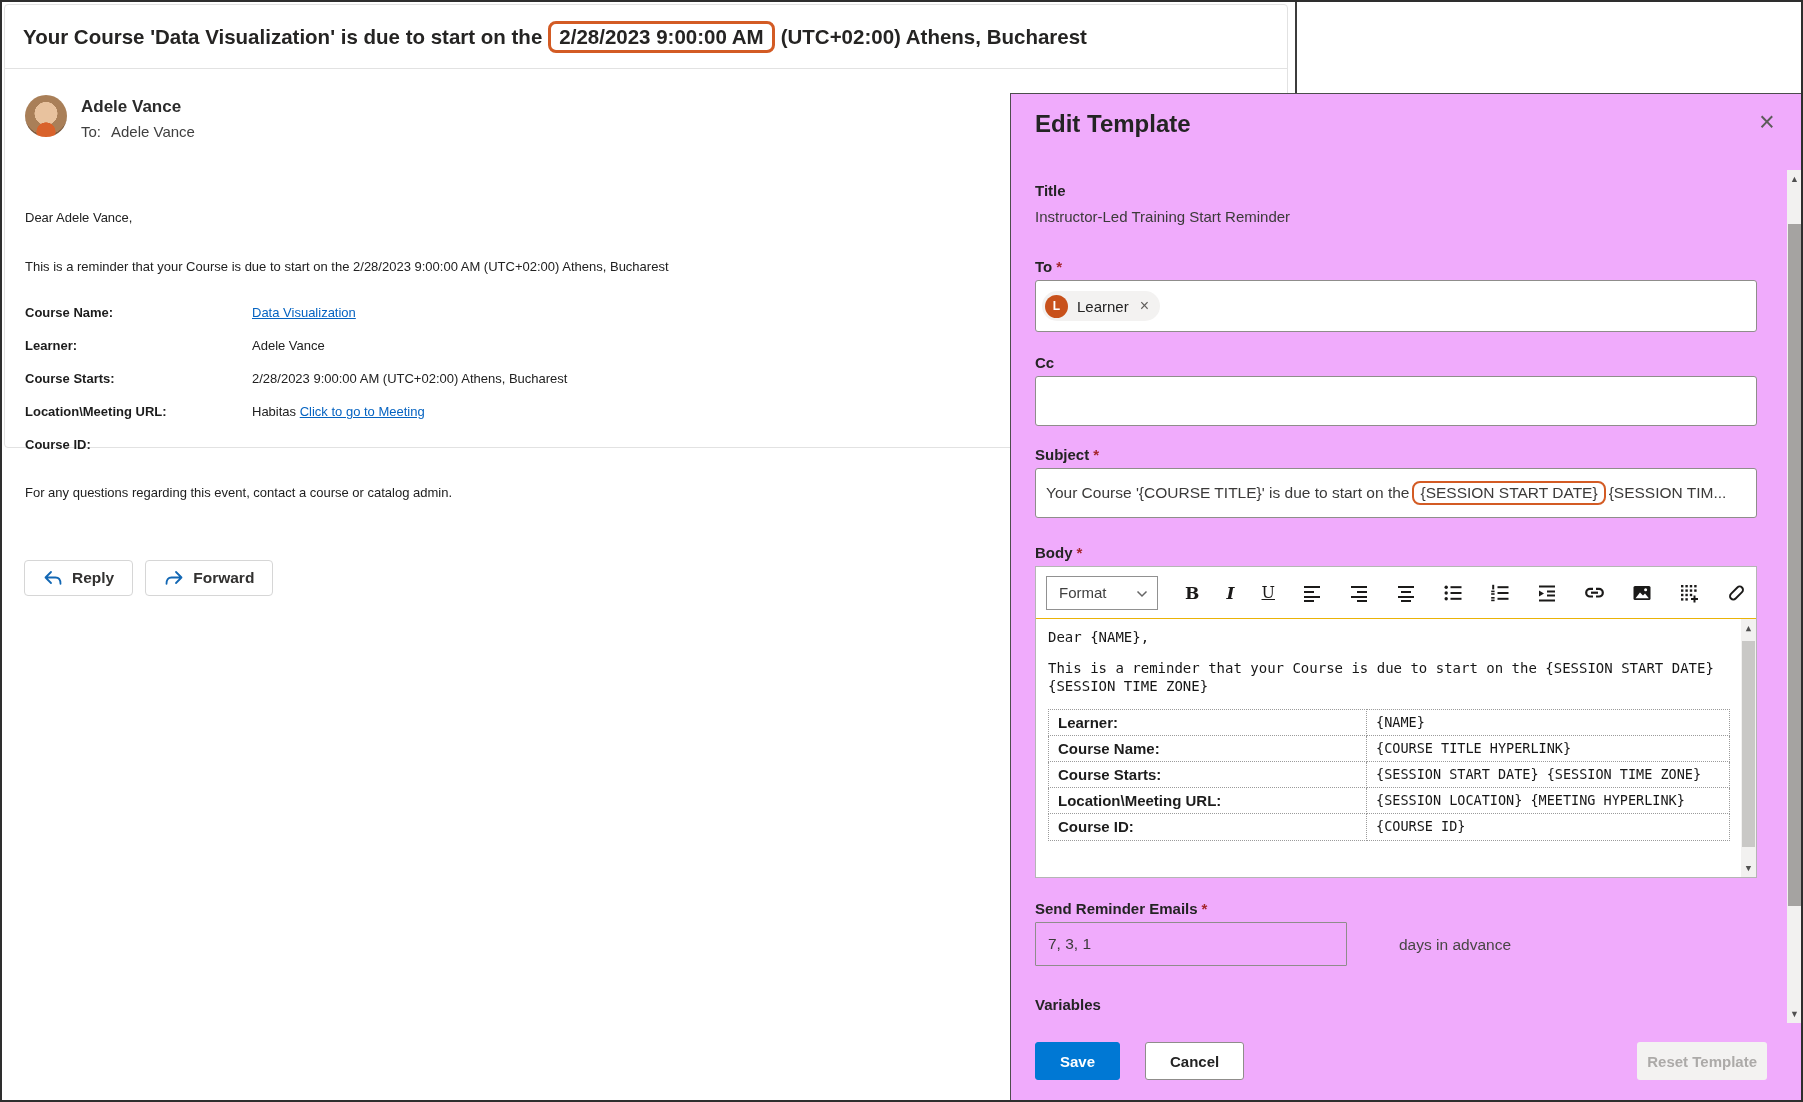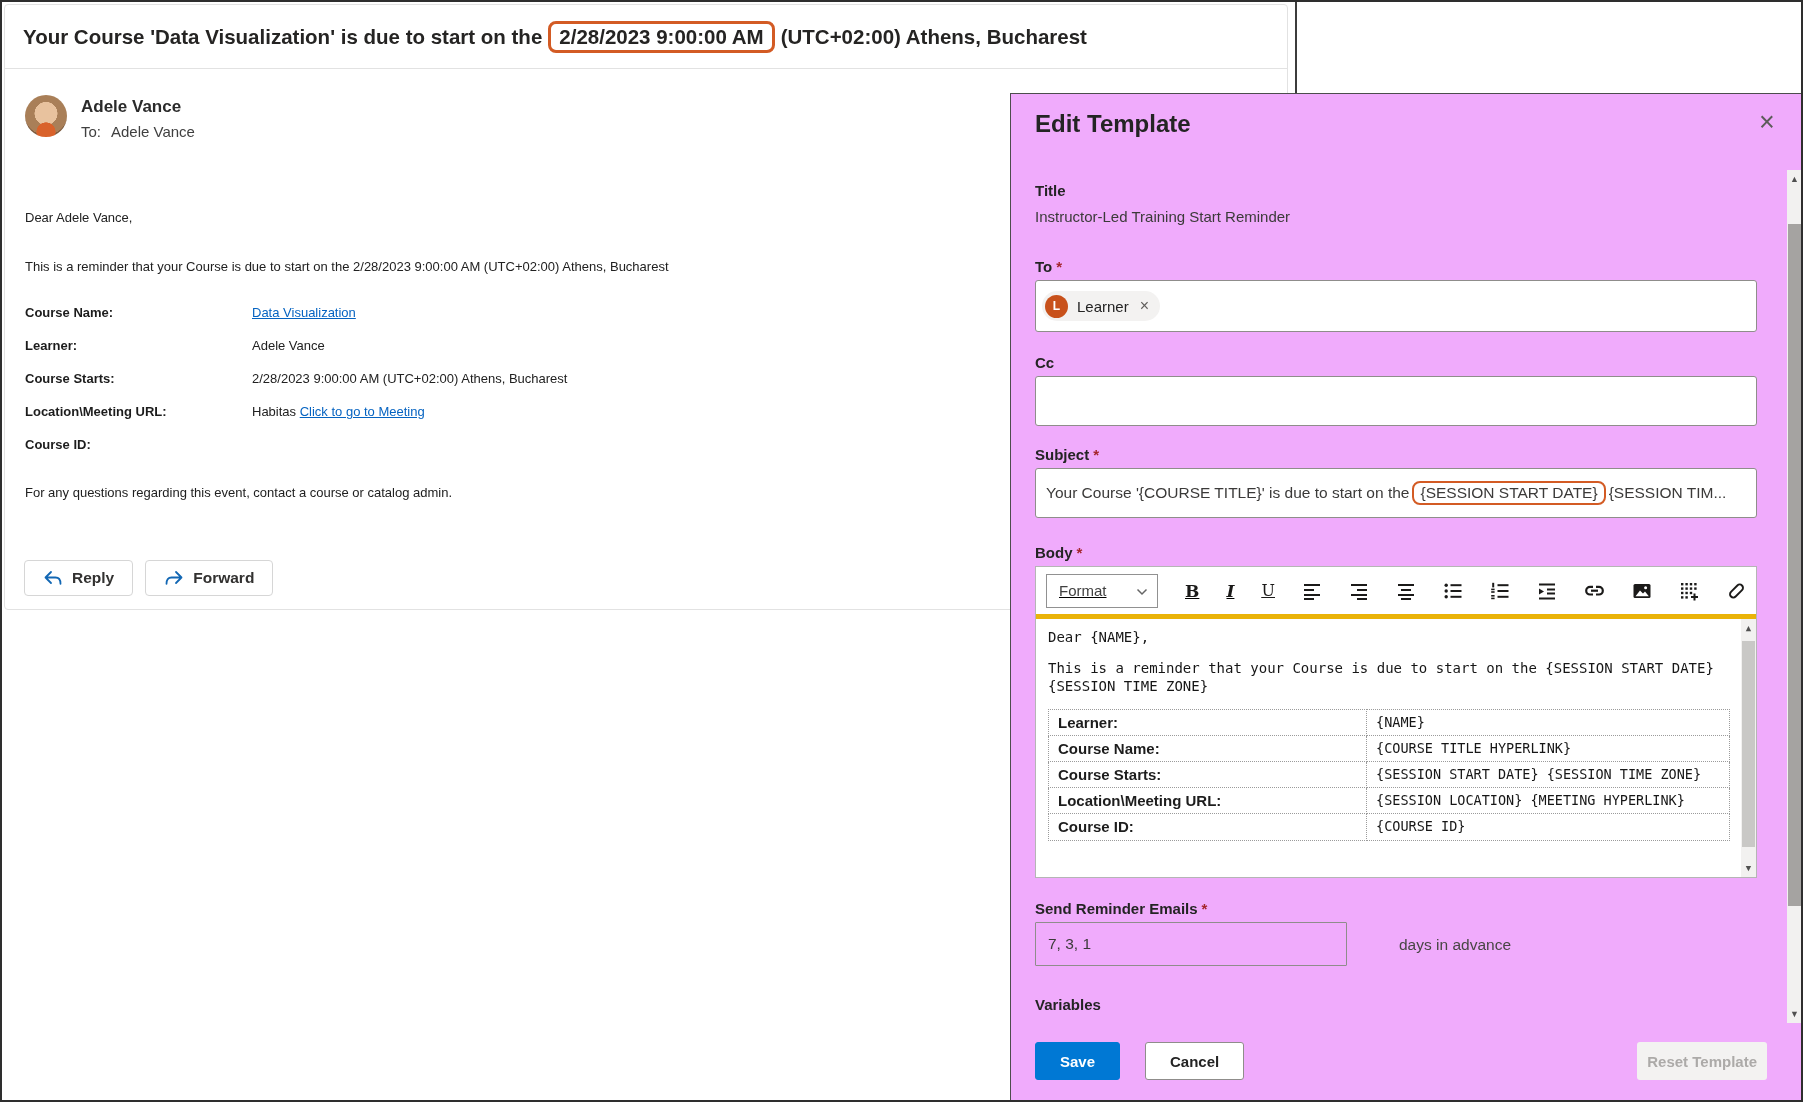--- a/index.html
+++ b/index.html
@@ -2,21 +2,21 @@
 <html><head>
 <meta charset="utf-8">
 <style>
   * { box-sizing: border-box; margin: 0; padding: 0; }
   html,body { background:#fff; }
   body { font-family: "Liberation Sans", sans-serif; }
   #screen { position:relative; width:1803px; height:1102px; background:#fff;
             border:2px solid #2e2e2e; overflow:hidden; }
 
   
-  .email-card { position:absolute; left:2px; top:2px; width:1284px; height:606px;
+  .email-card { position:absolute; left:2px; top:2px; width:1284px; height:444px;
                 background:#fff; border:1px solid #e2e2e2; border-radius:4px; z-index:1; }
   .subject-bar { height:64px; border-bottom:1px solid #e2e2e2; display:flex; align-items:center;
                  padding-left:18px; font-size:20.5px; font-weight:600; color:#252423; white-space:nowrap; }
   .hl-box { display:inline-block; border:3px solid #d35b24; border-radius:8px;
             padding:1px 8px; margin:0 6px; }
   .sender { display:flex; margin:26px 0 0 20px; gap:14px; }
   .avatar { width:42px; height:42px; border-radius:50%; flex:none;
             background:
               radial-gradient(circle at 50% 88%, #d9622b 0 22%, transparent 23%),
               radial-gradient(circle at 50% 44%, #e8c29e 0 36%, #a97f58 37% 68%, #7d5b3e 69% 100%); }
@@ -61,21 +61,21 @@
   .chip-x { margin:0 7px; font-size:16px; color:#605e5c; cursor:pointer; }
   .subj-text { display:flex; align-items:center; white-space:nowrap; overflow:hidden;
                padding:0 10px; font-size:15.5px; color:#3b3a39; width:100%; }
   .hl-box2 { border:2px solid #d35b24; border-radius:8px; padding:1px 6px; margin:0 3px; flex:none; }
   .subj-text span { flex:none; }
 
   
   .body-box { position:absolute; left:24px; top:472px; width:722px; height:312px;
               border:1px solid #b5b5b5; background:#fff; }
   .toolbar { height:52px; display:flex; align-items:center; padding:0 10px; gap:27px;
-             border-bottom:5px solid #eab308;text-decoration:underline; }
+             border-bottom:1px solid #eab308; }
   .format-dd { width:112px; height:34px; border:1px solid #919191; display:flex; align-items:center;
                justify-content:space-between; padding:0 9px 0 12px; font-size:15px; color:#404040;
                cursor:pointer; flex:none; }
   .tbi { width:24px; height:24px; display:flex; align-items:center; justify-content:center; cursor:pointer; }
   .tbi-b { font-family:"DejaVu Serif", serif; font-weight:700; font-size:17px; color:#1b1a19; }
   .tbi-i { font-family:"DejaVu Serif", serif; font-style:italic; font-weight:600; font-size:17px; color:#1b1a19; }
   .tbi-u { font-family:"DejaVu Serif", serif; font-size:16px; text-decoration:underline; color:#1b1a19; }
   .editor { position:relative; height:258px; overflow:hidden;
             font-family:"DejaVu Sans Mono", monospace; font-size:14px; color:#161616;
             padding:10px 30px 0 12px; line-height:1.28; }

